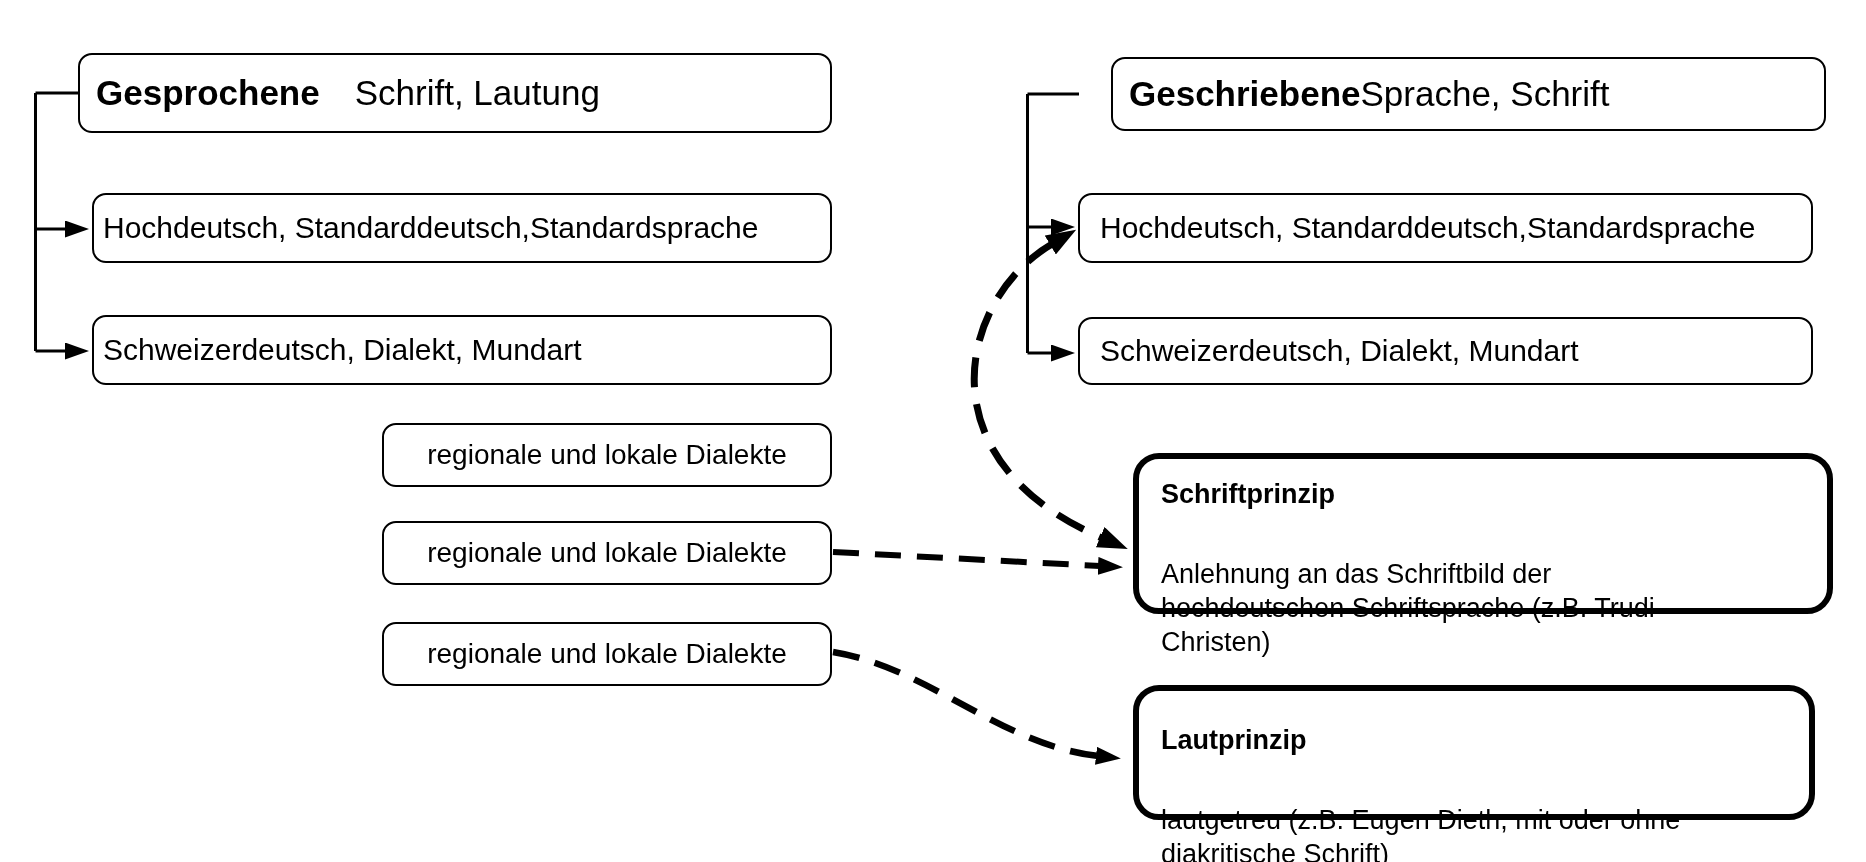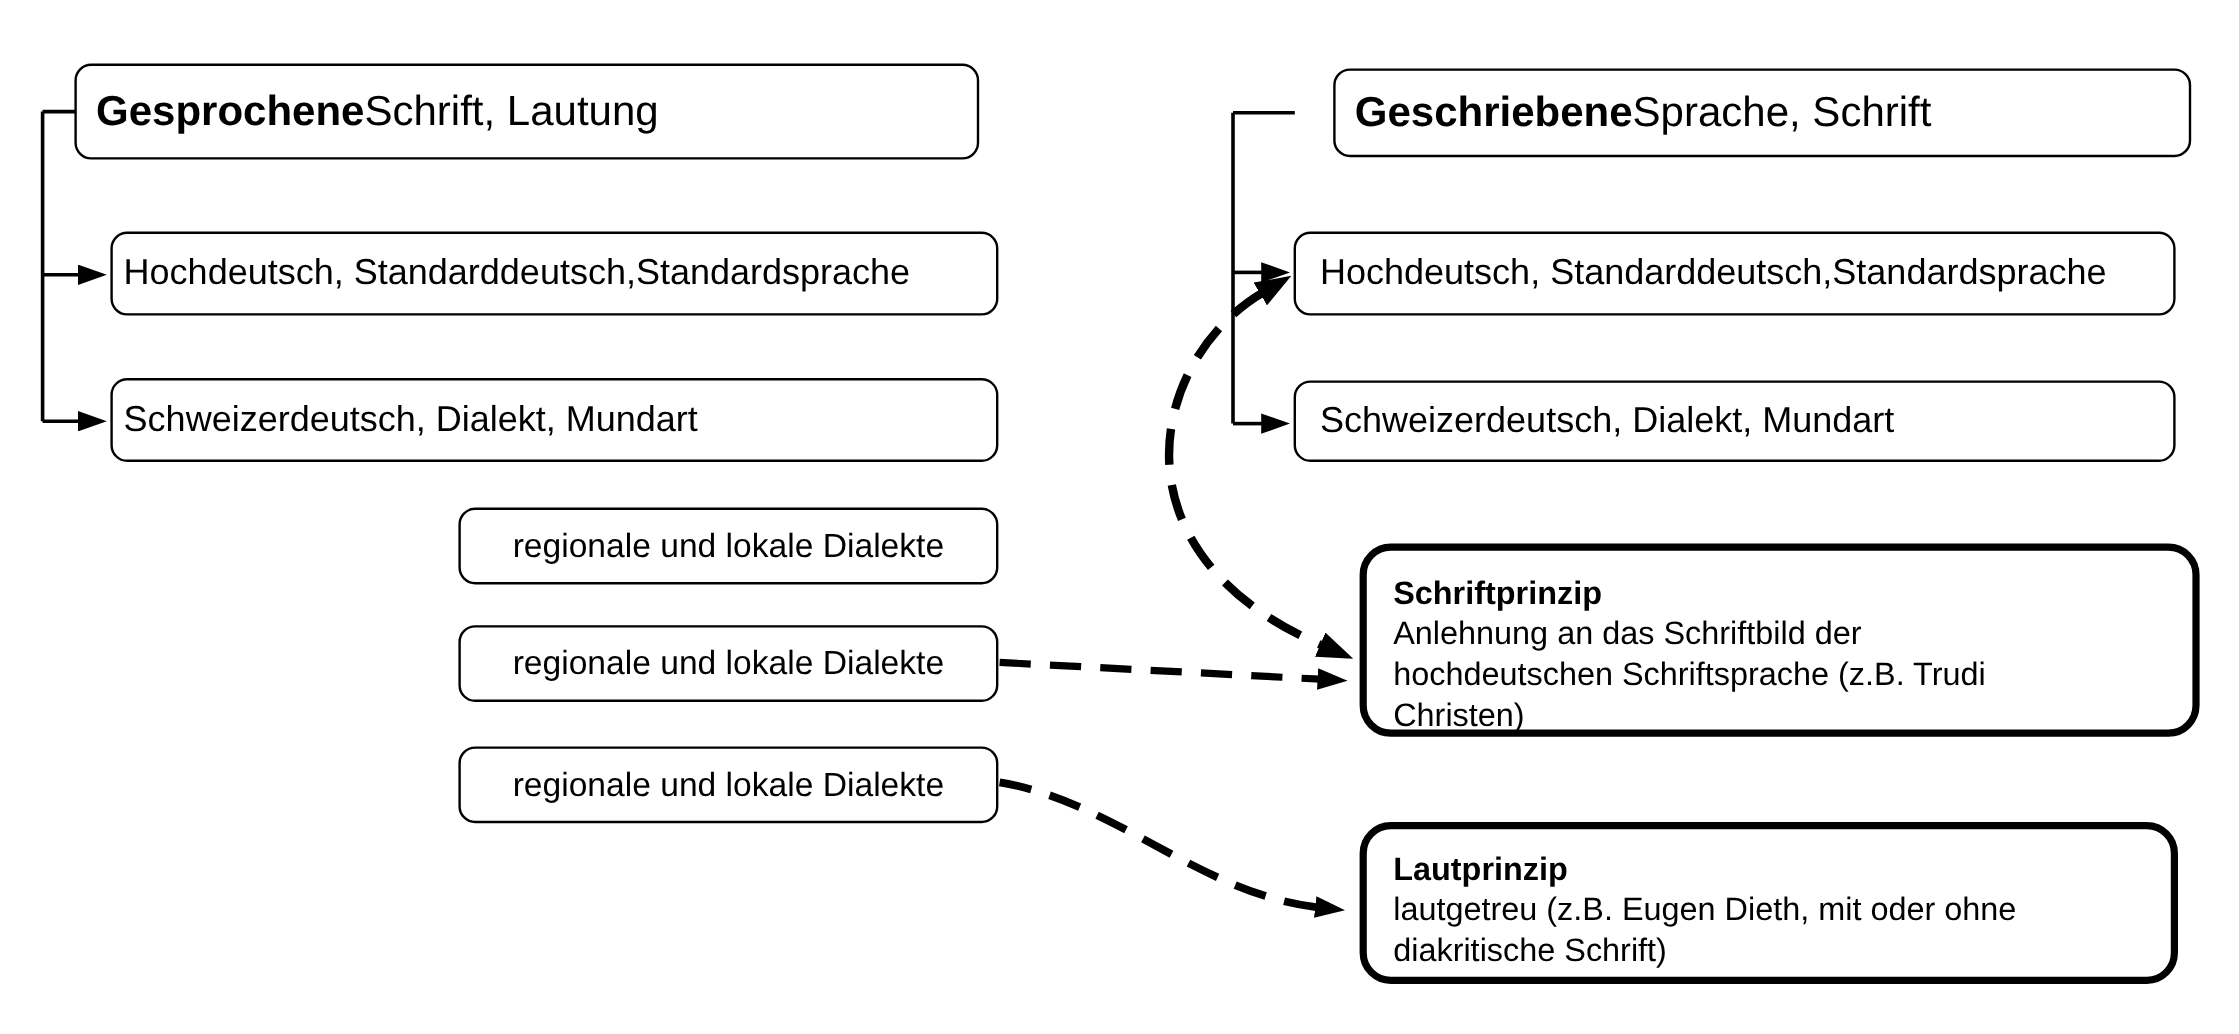--- a/index.html
+++ b/index.html
@@ -30,21 +30,21 @@
 
   .pbox{
     position:absolute;
     box-sizing:border-box;
     background:#ffffff;
     border:6px solid #000;
     border-radius:26px;
     padding:18px 20px 0 22px;
   }
   .ptitle{font-size:27px;line-height:34px;font-weight:bold;}
-  .pbody{font-size:27px;line-height:34px;white-space:pre-line;}
+  .pbody{font-size:27px;line-height:34px;white-space:pre-line;margin-top:46px;}
 </style>
 </head>
 <body>
 
 <div class="canvas">
 
   <svg class="connector-layer" viewBox="0 0 1866 862" xmlns="http://www.w3.org/2000/svg">
     <defs>
       <marker id="ah-solid" markerUnits="userSpaceOnUse" markerWidth="24" markerHeight="17" refX="1" refY="8.5" orient="auto">
         <path d="M0,0 L24,8.5 L0,17 Z" fill="#000"></path>
@@ -74,21 +74,21 @@
       <path d="M 1027.5 353 L 1052 353" marker-end="url(#ah-solid)"></path>
     </g>
 
     <path d="M 1052 244 C 960 298, 920 460, 1102 538" stroke="#000" stroke-width="7" fill="none" stroke-dasharray="30 17" marker-start="url(#ah-dash-big-rev)" marker-end="url(#ah-dash-big)"></path>
 
     <path d="M 833 552 L 1100 566" stroke="#000" stroke-width="6" fill="none" stroke-dasharray="26 16" marker-end="url(#ah-dash-small)"></path>
 
     <path d="M 833 652 C 930 668, 1000 745, 1098 756" stroke="#000" stroke-width="6.5" fill="none" stroke-dasharray="27 16" marker-end="url(#ah-dash-small)"></path>
   </svg>
 
-  <div class="nbox titlebox" style="left:62px;top:53px;width:754px;height:80px;">
+  <div class="nbox titlebox" style="left:78px;top:53px;width:754px;height:80px;gap:35px;">
     <span class="w1">Gesprochene</span>
       <span> Schrift, Lautung</span>
   </div>
 
   <div class="nbox rowbox" style="left:92px;top:193px;width:740px;height:70px;">
     <span>Hochdeutsch, Standarddeutsch,Standardsprache</span>
   </div>
 
   <div class="nbox rowbox" style="left:92px;top:315px;width:740px;height:70px;">
     <span>Schweizerdeutsch, Dialekt, Mundart</span>
@@ -119,19 +119,19 @@
     <span>Schweizerdeutsch, Dialekt, Mundart</span>
   </div>
 
   <div class="pbox" style="left:1133px;top:453px;width:700px;height:161px;">
     <div class="ptitle">Schriftprinzip</div>
     <div class="pbody">Anlehnung an das Schriftbild der
 hochdeutschen Schriftsprache (z.B. Trudi
 Christen)</div>
   </div>
 
-  <div class="pbox" style="left:1133px;top:685px;width:682px;height:135px;padding-top:16px;">
+  <div class="pbox" style="left:1133px;top:685px;width:682px;height:135px;padding-top:32px;">
     <div class="ptitle">Lautprinzip</div>
     <div class="pbody">lautgetreu (z.B. Eugen Dieth, mit oder ohne
 diakritische Schrift)</div>
   </div>
 
 </div>
 
 </body></html>

